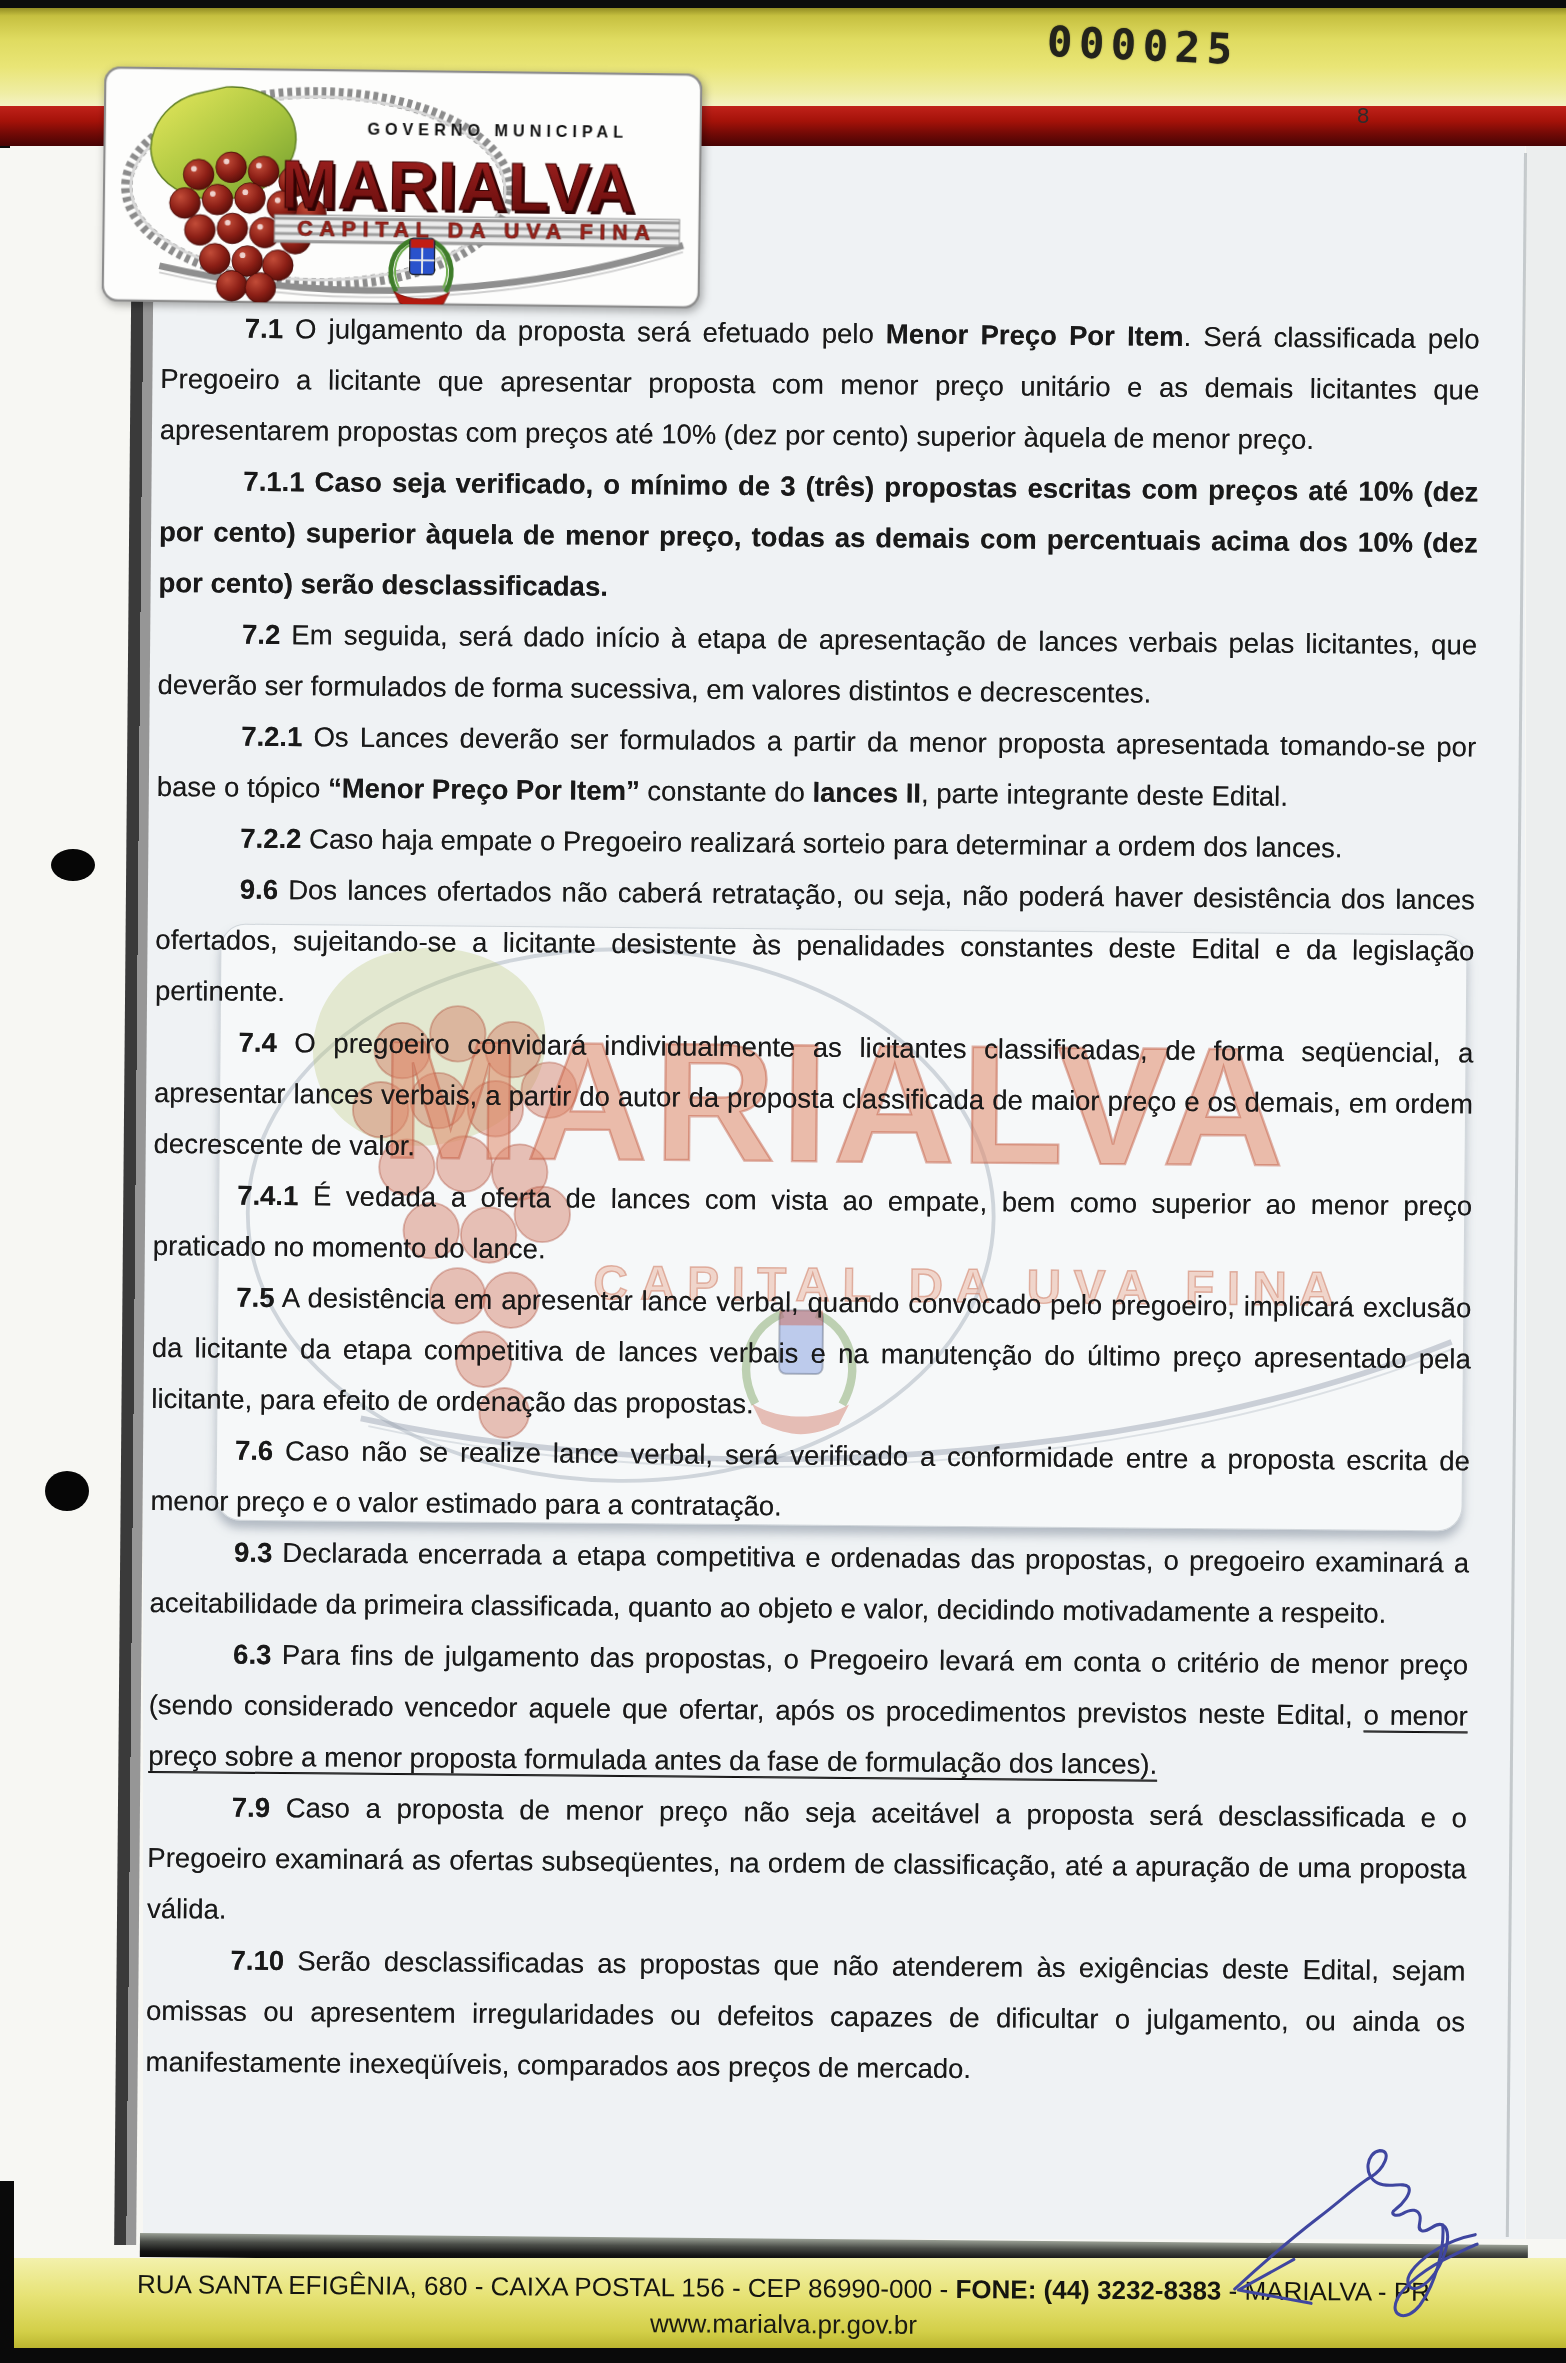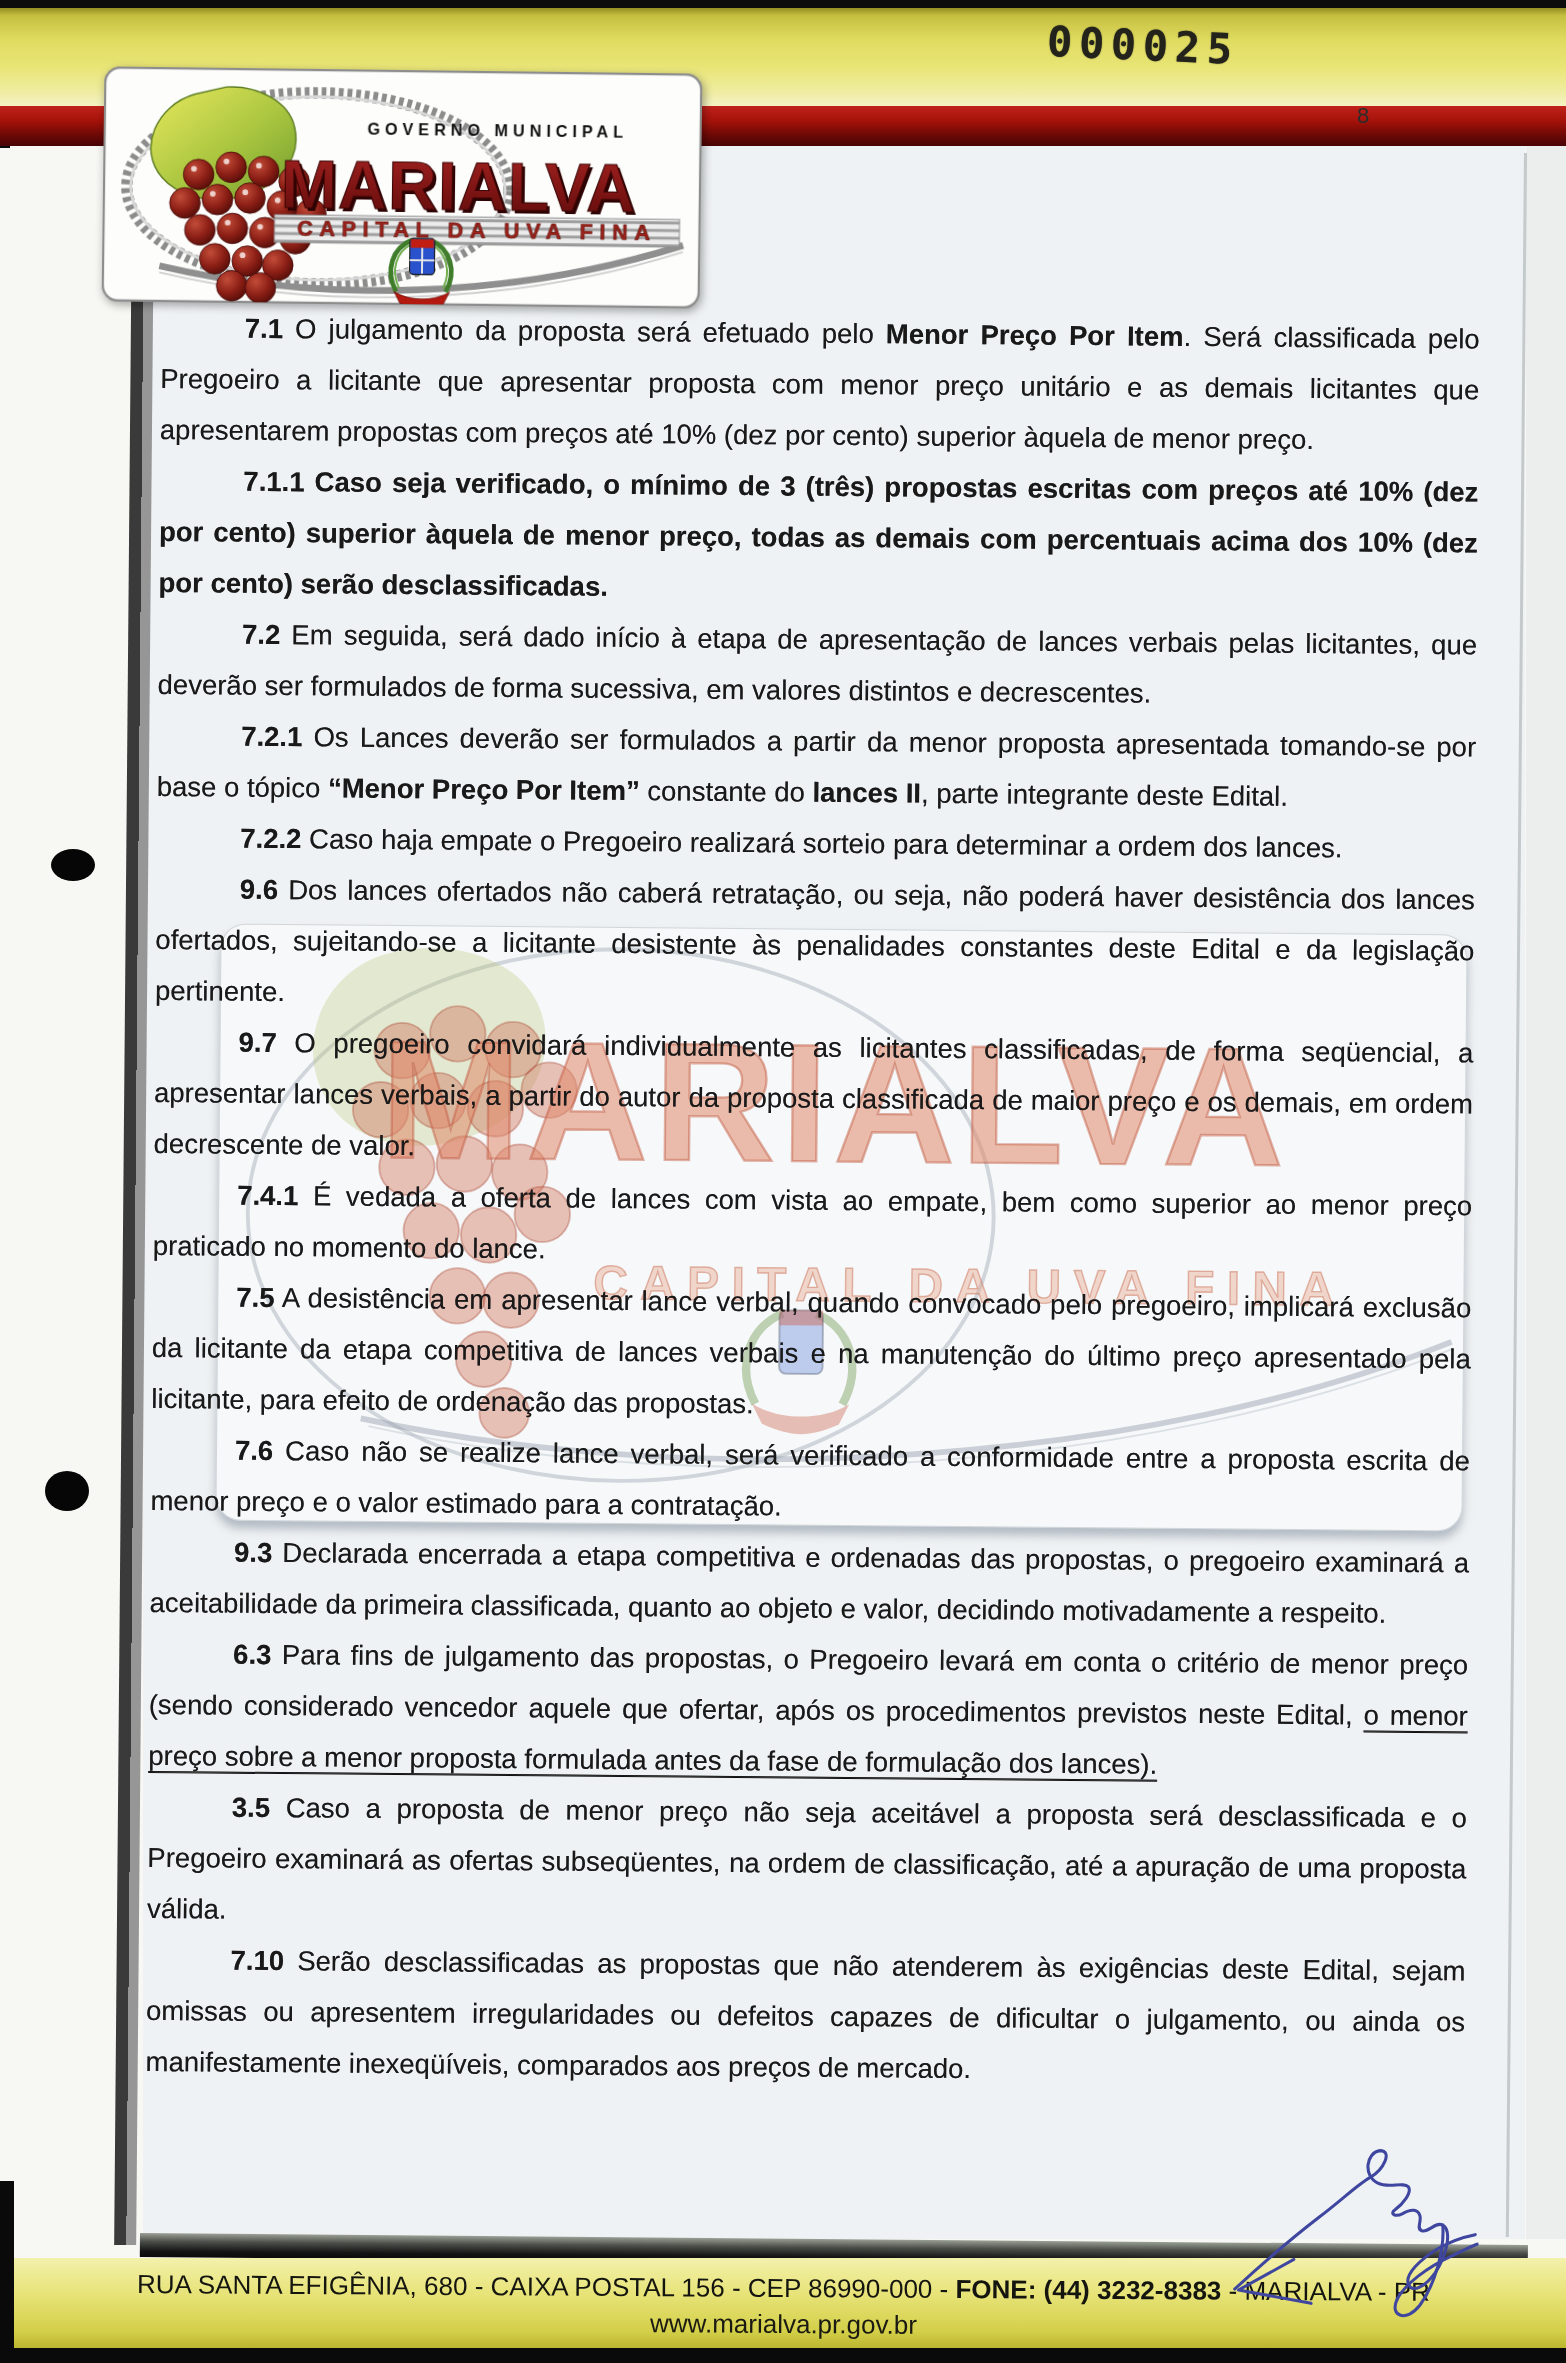--- a/index.html
+++ b/index.html
@@ -129,27 +129,27 @@
     </svg>
   </div>
 
   <div class="abs doc-body">
       <p><span class="b">7.1</span><span> O julgamento da proposta será efetuado pelo </span><span class="b">Menor Preço Por Item</span><span>. Será classificada pelo Pregoeiro a licitante que apresentar proposta com menor preço unitário e as demais licitantes que apresentarem propostas com preços até 10% (dez por cento) superior àquela de menor preço.</span></p>
       <p><span class="b">7.1.1 Caso seja verificado, o mínimo de 3 (três) propostas escritas com preços até 10% (dez por cento) superior àquela de menor preço, todas as demais com percentuais acima dos 10% (dez por cento) serão desclassificadas.</span></p>
       <p><span class="b">7.2</span><span> Em seguida, será dado início à etapa de apresentação de lances verbais pelas licitantes, que deverão ser formulados de forma sucessiva, em valores distintos e decrescentes.</span></p>
       <p><span class="b">7.2.1</span><span> Os Lances deverão ser formulados a partir da menor proposta apresentada tomando-se por base o tópico </span><span class="b">“Menor Preço Por Item”</span><span> constante do </span><span class="b">lances II</span><span>, parte integrante deste Edital.</span></p>
       <p><span class="b">7.2.2</span><span> Caso haja empate o Pregoeiro realizará sorteio para determinar a ordem dos lances.</span></p>
       <p><span class="b">9.6</span><span> Dos lances ofertados não caberá retratação, ou seja, não poderá haver desistência dos lances ofertados, sujeitando-se a licitante desistente às penalidades constantes deste Edital e da legislação pertinente.</span></p>
-      <p><span class="b">9.7</span><span> O pregoeiro convidará individualmente as licitantes classificadas, de forma seqüencial, a apresentar lances verbais, a partir do autor da proposta classificada de maior preço e os demais, em ordem decrescente de valor.</span></p>
+      <p><span class="b">7.4</span><span> O pregoeiro convidará individualmente as licitantes classificadas, de forma seqüencial, a apresentar lances verbais, a partir do autor da proposta classificada de maior preço e os demais, em ordem decrescente de valor.</span></p>
       <p><span class="b">7.4.1</span><span> É vedada a oferta de lances com vista ao empate, bem como superior ao menor preço praticado no momento do lance.</span></p>
       <p><span class="b">7.5</span><span> A desistência em apresentar lance verbal, quando convocado pelo pregoeiro, implicará exclusão da licitante da etapa competitiva de lances verbais e na manutenção do último preço apresentado pela licitante, para efeito de ordenação das propostas.</span></p>
       <p><span class="b">7.6</span><span> Caso não se realize lance verbal, será verificado a conformidade entre a proposta escrita de menor preço e o valor estimado para a contratação.</span></p>
       <p><span class="b">9.3</span><span> Declarada encerrada a etapa competitiva e ordenadas das propostas, o pregoeiro examinará a aceitabilidade da primeira classificada, quanto ao objeto e valor, decidindo motivadamente a respeito.</span></p>
       <p><span class="b">6.3</span><span> Para fins de julgamento das propostas, o Pregoeiro levará em conta o critério de menor preço (sendo considerado vencedor aquele que ofertar, após os procedimentos previstos neste Edital, </span><span class="u">o menor preço sobre a menor proposta formulada antes da fase de formulação dos lances).</span></p>
-      <p><span class="b">3.5</span><span> Caso a proposta de menor preço não seja aceitável a proposta será desclassificada e o Pregoeiro examinará as ofertas subseqüentes, na ordem de classificação, até a apuração de uma proposta válida.</span></p>
+      <p><span class="b">7.9</span><span> Caso a proposta de menor preço não seja aceitável a proposta será desclassificada e o Pregoeiro examinará as ofertas subseqüentes, na ordem de classificação, até a apuração de uma proposta válida.</span></p>
       <p><span class="b">7.10</span><span> Serão desclassificadas as propostas que não atenderem às exigências deste Edital, sejam omissas ou apresentem irregularidades ou defeitos capazes de dificultar o julgamento, ou ainda os manifestamente inexeqüíveis, comparados aos preços de mercado.</span></p>
     </div>
 
   <svg class="abs logo-card" width="598" height="235" viewBox="0 0 626 246">
     <defs>
       <clipPath id="cardclip">
           <rect x="1" y="1" width="624" height="244" rx="16"></rect>
         </clipPath>
       <linearGradient id="leafGrad" x1="0" y1="0" x2="1" y2="1">
         <stop offset="0" stop-color="#e8e95e"></stop>

